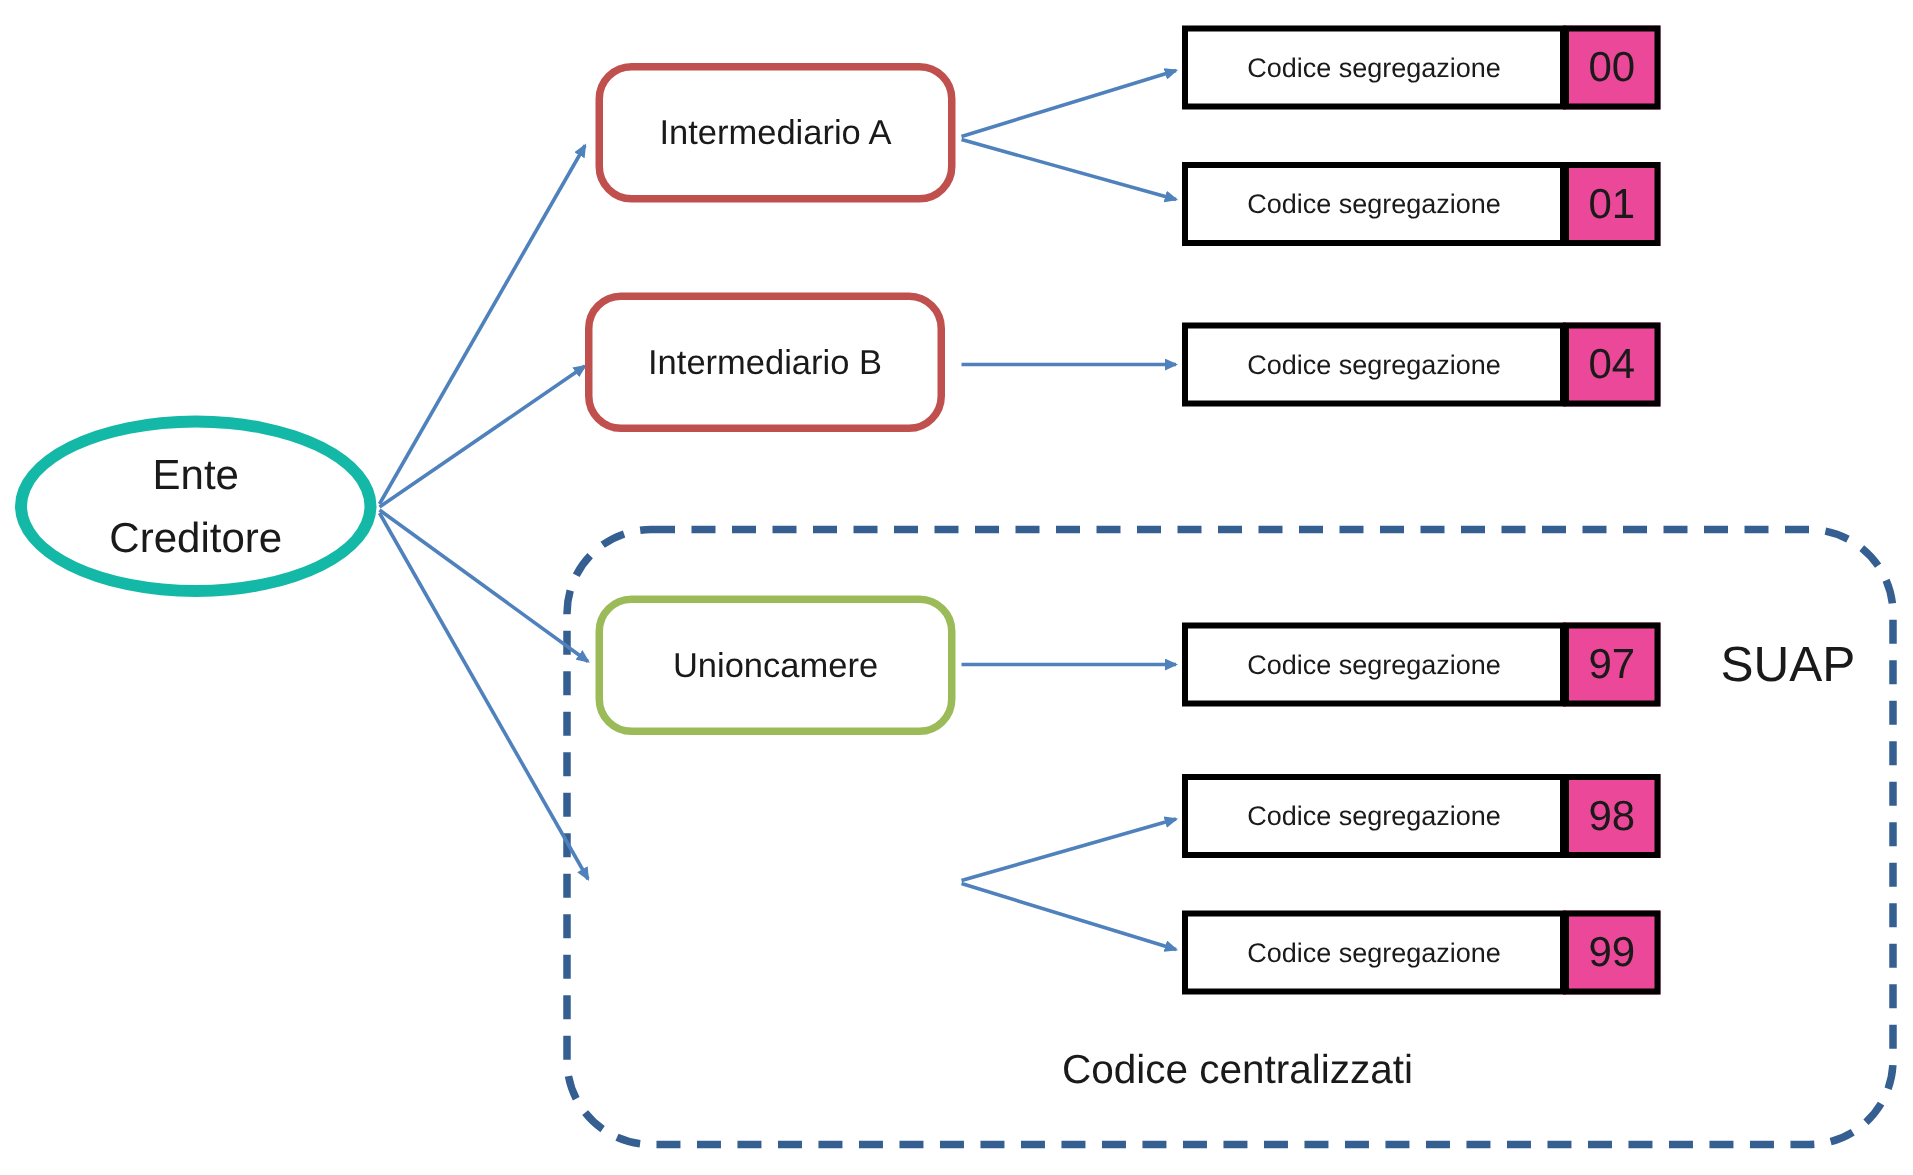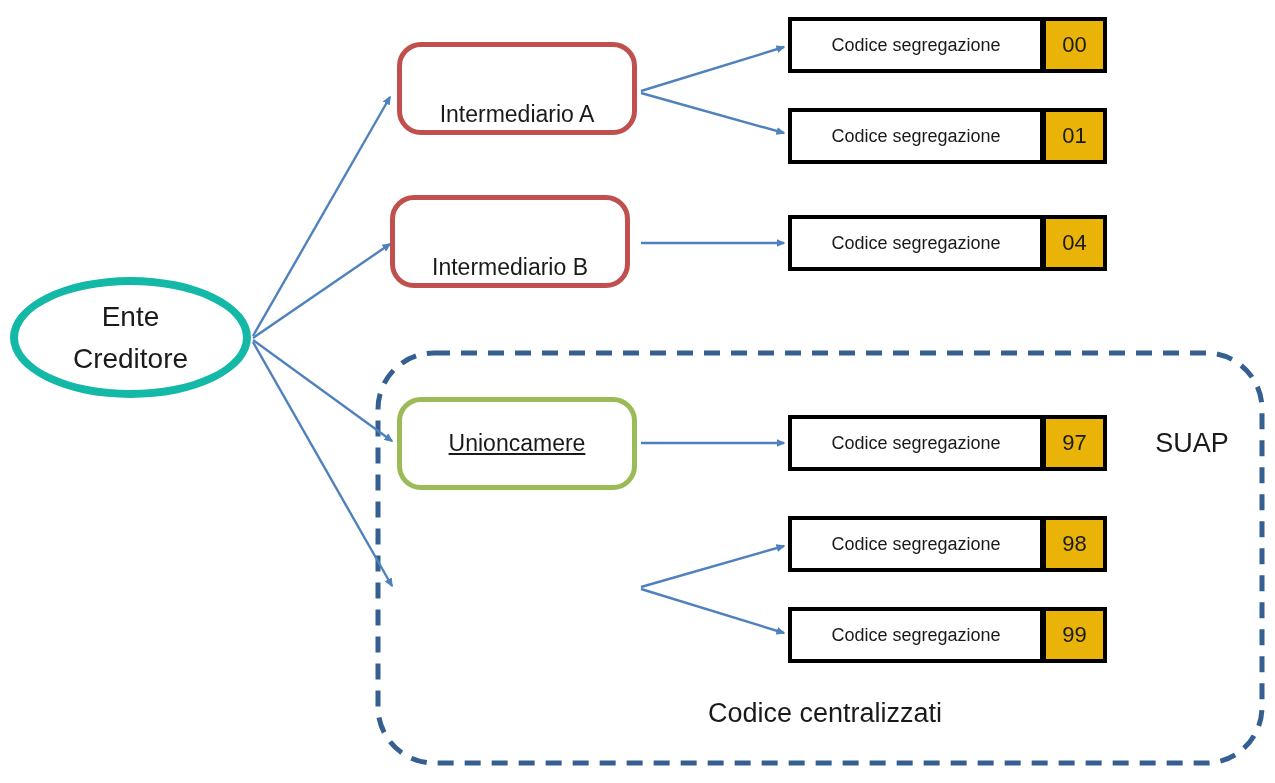--- a/index.html
+++ b/index.html
@@ -38,25 +38,25 @@
     line-height: 1.5;
   }
   .ellipse .label { width: 150px; }
   .roundbox {
     width: 240px; height: 93px;
     border-radius: 24px;
     font-size: 23px;
     line-height: 1.35;
     z-index: 2;
   }
-  .red-box   { border: 5px solid #C0504D; align-items: flex-end; }
+  .red-box   { border: 5px solid #C0504D; }
   .green-box { border: 5px solid #9BBB59; }
   .box-a  { left: 397px; top: 42px; }
   .box-b  { left: 390px; top: 195px; }
-  .box-uc { left: 397px; top: 397px; text-decoration: underline; }
+  .box-uc { left: 397px; top: 397px; }
   .box-mi { left: 397px; top: 542px; }
   .box-mi .label, .box-uc .label { width: 200px; }
   .codebox {
     position: absolute;
     left: 788px;
     width: 321px; height: 56px;
     display: flex;
     background: #ffffff;
     z-index: 2;
   }
@@ -66,35 +66,35 @@
     display: flex; align-items: center; justify-content: center;
     font-size: 18px;
     background: #ffffff;
   }
   .codebox-value {
     width: 65px; height: 56px;
     border: 4px solid #000000;
     border-left-width: 4px;
     margin-left: -2px;
     display: flex; align-items: center; justify-content: center;
-    font-size: 22px;
-    background: #eab308;
+    font-size: 28px;
+    background: #ec4899;
   }
   .code-00 { top: 17px; }
   .code-01 { top: 108px; }
   .code-02 { top: 215px; }
   .code-97 { top: 415px; }
   .code-98 { top: 516px; }
   .code-99 { top: 607px; }
   .service-label {
     position: absolute;
     left: 1132px;
     width: 120px; height: 56px;
     display: flex; align-items: center; justify-content: center;
-    font-size: 27px;
+    font-size: 33px;
     z-index: 2;
   }
   .svc-suap { top: 415px; }
   .svc-anpr { top: 516px; }
   .svc-cie  { top: 607px; }
   .container-caption {
     position: absolute;
     left: 600px; top: 698px;
     width: 450px;
     text-align: center;

